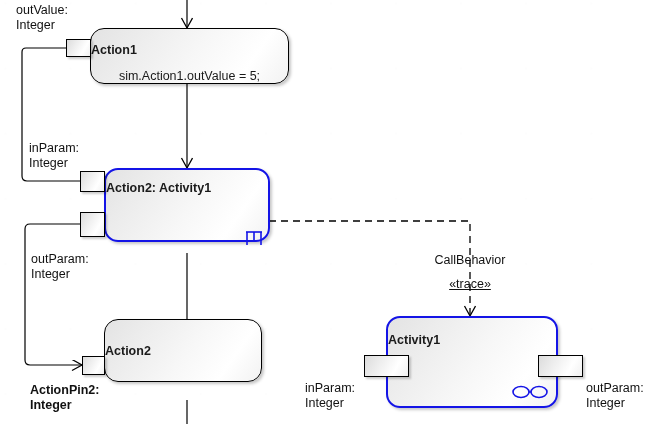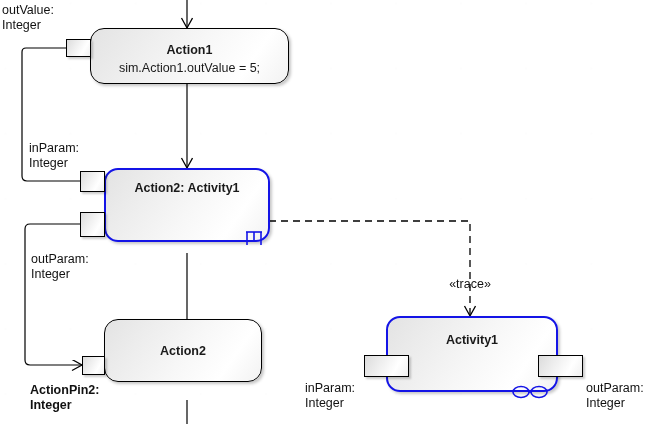--- a/index.html
+++ b/index.html
@@ -36,21 +36,21 @@
     border-radius: 14px;
     background: linear-gradient(125deg, #e3e3e3 0%, #ececec 22%, #f7f7f7 52%, #ffffff 78%, #f2f2f2 100%);
     box-shadow: 2px 2px 3px rgba(0,0,0,0.22);
     z-index: 3;
   }
   .node.blue { border: 2px solid #1414e6; }
 
   .node-title {
     position: absolute;
     left: 0; right: 0;
-    text-align: center;
+    text-align: left;
     font-weight: bold;
     font-size: 12.5px;
     color: #1a1a1a;
     white-space: nowrap;
   }
   .node-sub {
     position: absolute;
     left: 0; right: 0;
     text-align: center;
     font-size: 12.5px;
@@ -104,24 +104,24 @@
 
     <path d="M66,48 L26,48 Q22,48 22,52 L22,176 Q22,181 27,181 L104,181" fill="none" stroke="#000000" stroke-width="1.2" marker-end="url(#openArrow)"></path>
 
     <path d="M80,224 L30,224 Q25,224 25,229 L25,360 Q25,365 30,365 L82,365" fill="none" stroke="#000000" stroke-width="1.2" marker-end="url(#openArrow)"></path>
 
     <path d="M269,221 L470,221 L470,316" fill="none" stroke="#000000" stroke-width="1.3" stroke-dasharray="7,5" marker-end="url(#openArrowDash)"></path>
   </svg>
 
   <div class="node" style="left:90px; top:28px; width:199px; height:56px;">
     <div class="node-title" style="top:14px;">Action1</div>
-    <div class="node-sub" style="top:32px;">sim.Action1.outValue = 5;</div>
+    <div class="node-sub" style="top:40px;">sim.Action1.outValue = 5;</div>
   </div>
   <div class="pin" style="left:66px; top:39px; width:25px; height:18px;"></div>
-  <div class="lbl" style="left:2px; top:3px;">outValue:
+  <div class="lbl" style="left:16px; top:3px;">outValue:
 Integer</div>
 
   <div class="node blue" style="left:104px; top:168px; width:166px; height:74px;">
     <div class="node-title" style="top:11px;">Action2: Activity1</div>
   </div>
   <div class="pin" style="left:80px; top:171px; width:25px; height:21px;"></div>
   <div class="pin" style="left:80px; top:212px; width:25px; height:25px;"></div>
   <div class="lbl" style="left:29px; top:141px;">inParam:
 Integer</div>
   <div class="lbl" style="left:31px; top:252px;">outParam:
@@ -136,23 +136,24 @@
     </g>
   </svg>
 
   <div class="node" style="left:104px; top:319px; width:158px; height:63px;">
     <div class="node-title" style="top:24px;">Action2</div>
   </div>
   <div class="pin" style="left:82px; top:356px; width:23px; height:19px;"></div>
   <div class="lbl" style="left:30px; top:383px;font-weight:bold;">ActionPin2:
 Integer</div>
 
-  <div class="lbl center" style="left:390px; top:277px; width:160px;">«trace»</div>
+  <div class="lbl center" style="left:390px; top:253px; width:160px;">CallBehavior</div>
+  <div class="lbl center" style="left:390px; top:277px; width:160px;text-decoration:underline;">«trace»</div>
 
-  <div class="node blue" style="left:386px; top:316px; width:172px; height:76px;">
+  <div class="node blue" style="left:386px; top:316px; width:172px; height:92px;">
     <div class="node-title" style="top:15px;">Activity1</div>
   </div>
   <div class="pin" style="left:364px; top:355px; width:45px; height:22px;"></div>
   <div class="pin" style="left:538px; top:355px; width:45px; height:22px;"></div>
   <div class="lbl" style="left:305px; top:381px;">inParam:
 Integer</div>
   <div class="lbl" style="left:586px; top:381px;">outParam:
 Integer</div>
 
   <svg class="layer deco" viewBox="0 0 651 424">

